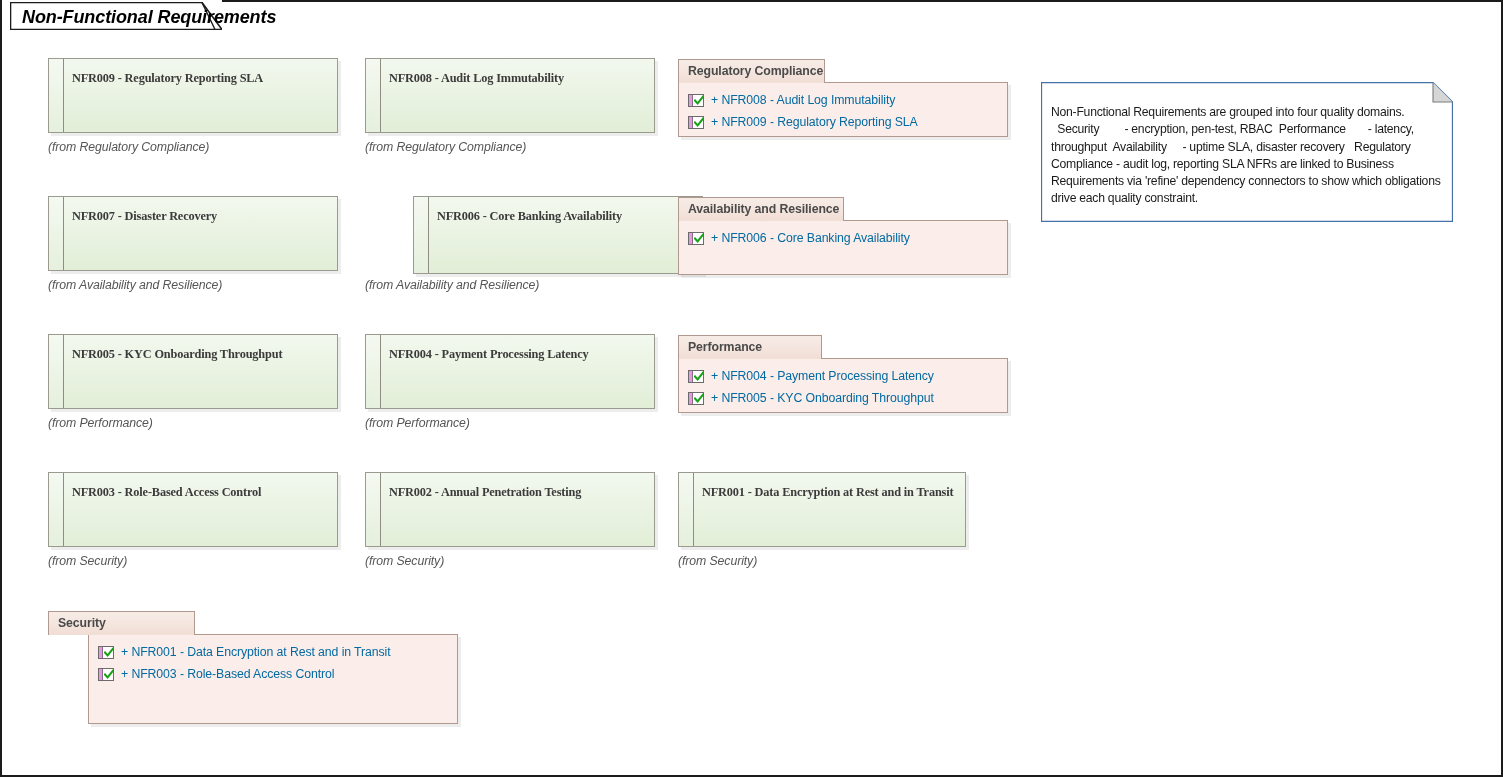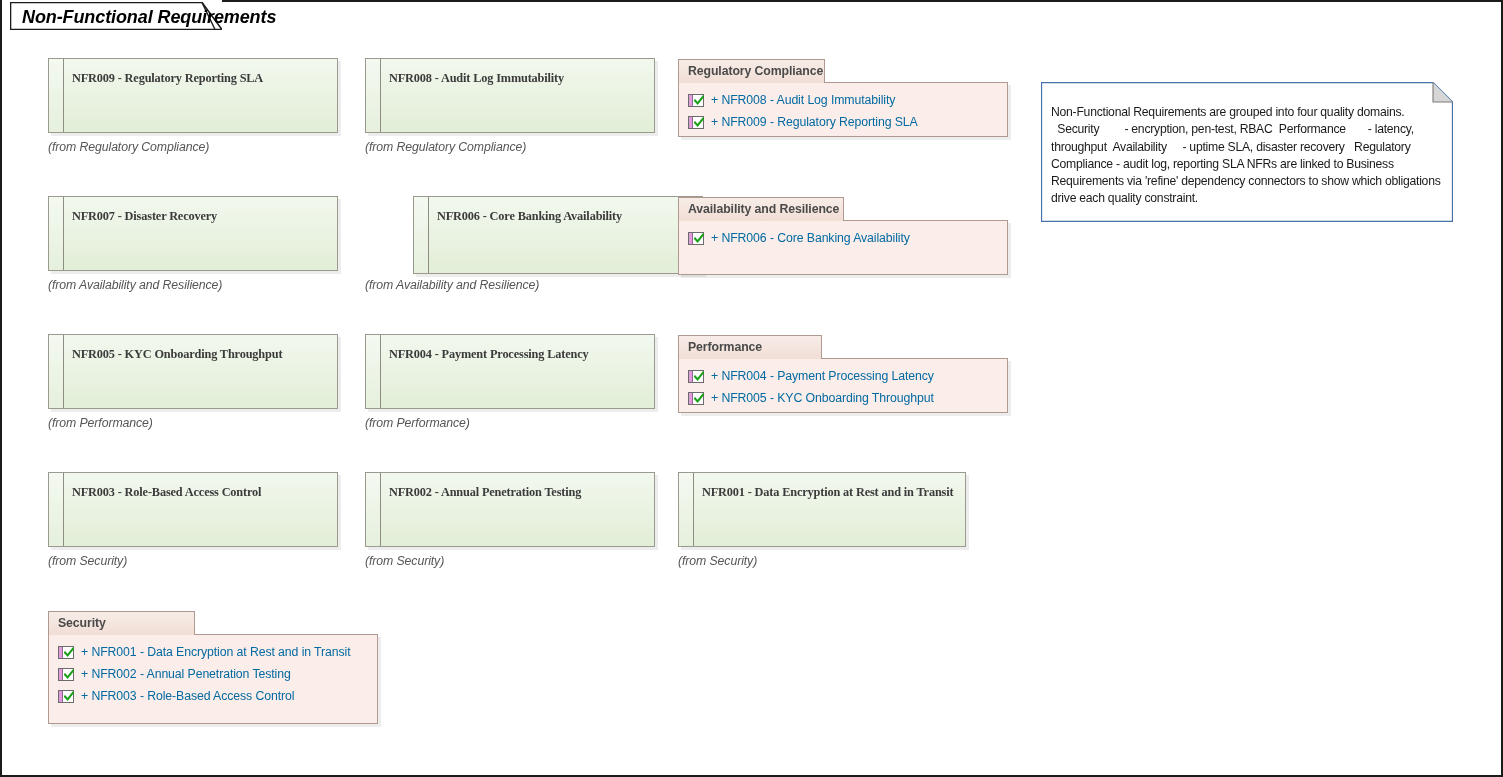--- a/index.html
+++ b/index.html
@@ -368,38 +368,29 @@
               </svg>
             </span>
             <span class="pkg-item-label">+ NFR005 - KYC Onboarding Throughput</span>
           </div>
         </div>
       </div>
       <div class="pkg" style="left: 48px; top: 611px; width: 330px; height: 113px;">
         <div class="pkg-tab" style="width: 147px;">
           <div class="pkg-tab-label">Security</div>
         </div>
-        <div class="pkg-body" style="width: 330px; height: 90px; padding-top: 6px;">
+        <div class="pkg-body" style="width: 370px; height: 90px; padding-top: 6px; margin-left: 40px;">
           <div class="pkg-item">
             <span class="req-icon">
               <span class="icon-bar"></span>
               <svg class="icon-check" viewBox="0 0 10 11">
                 <path d="M 1,5.5 L 3.6,8.4 L 9,1.6" fill="none" stroke="#18a018" stroke-width="2" stroke-linecap="square"></path>
               </svg>
             </span>
             <span class="pkg-item-label">+ NFR001 - Data Encryption at Rest and in Transit</span>
-          </div>
-          <div class="pkg-item">
-            <span class="req-icon">
-              <span class="icon-bar"></span>
-              <svg class="icon-check" viewBox="0 0 10 11">
-                <path d="M 1,5.5 L 3.6,8.4 L 9,1.6" fill="none" stroke="#18a018" stroke-width="2" stroke-linecap="square"></path>
-              </svg>
-            </span>
-            <span class="pkg-item-label">+ NFR002 - Annual Penetration Testing</span>
           </div>
           <div class="pkg-item">
             <span class="req-icon">
               <span class="icon-bar"></span>
               <svg class="icon-check" viewBox="0 0 10 11">
                 <path d="M 1,5.5 L 3.6,8.4 L 9,1.6" fill="none" stroke="#18a018" stroke-width="2" stroke-linecap="square"></path>
               </svg>
             </span>
             <span class="pkg-item-label">+ NFR003 - Role-Based Access Control</span>
           </div>

